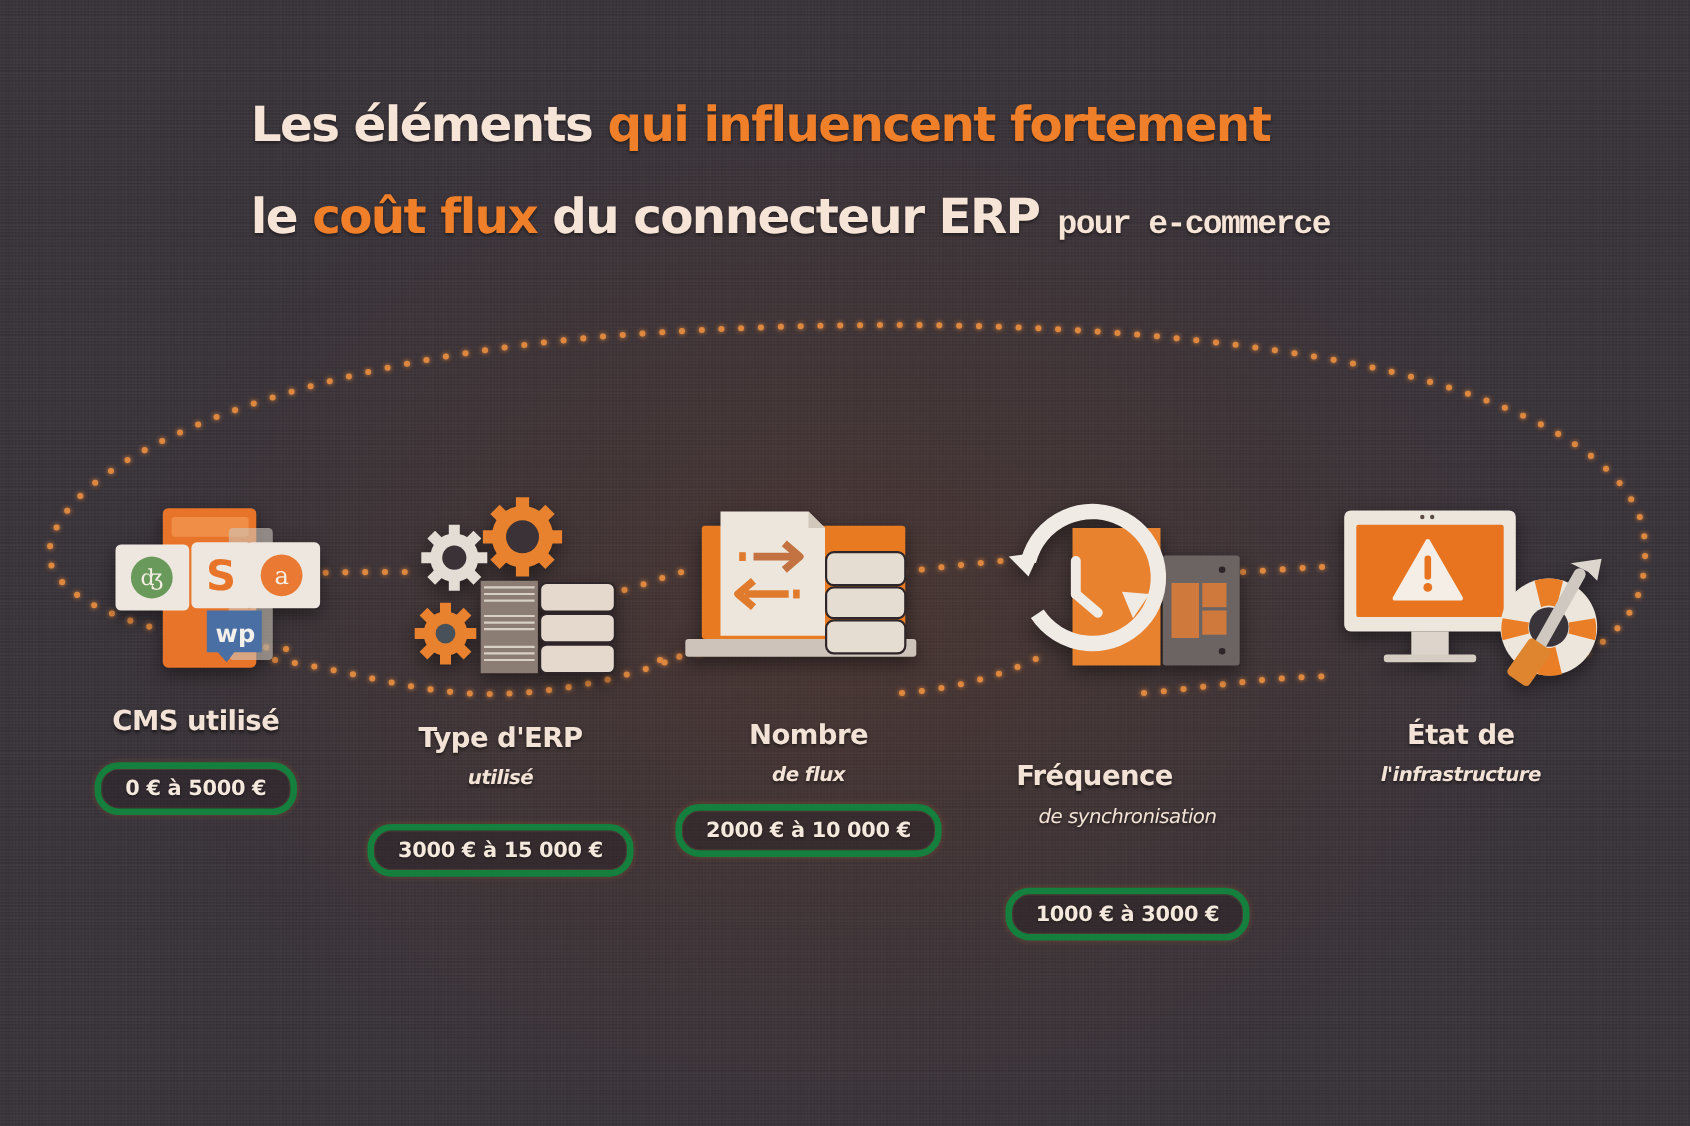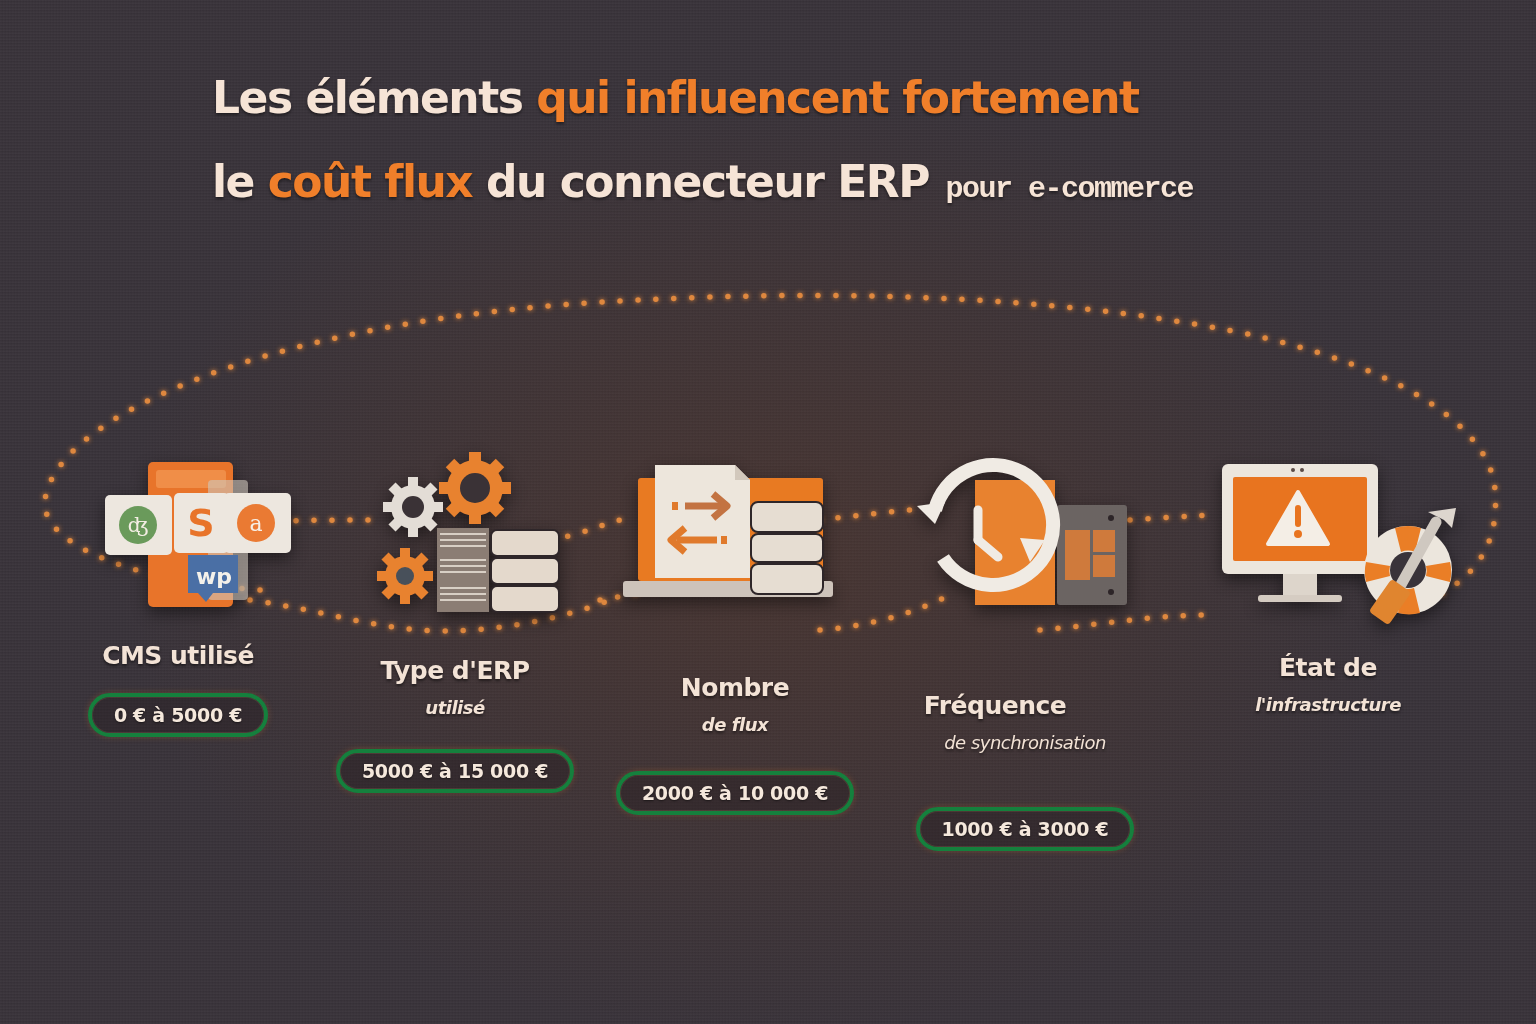--- a/index.html
+++ b/index.html
@@ -17,21 +17,21 @@
         repeating-linear-gradient(0deg, rgba(255,255,255,0.018) 0px, rgba(255,255,255,0.018) 1px, rgba(0,0,0,0.03) 2px, rgba(0,0,0,0.03) 3px),
         repeating-linear-gradient(90deg, rgba(255,255,255,0.012) 0px, rgba(255,255,255,0.012) 1px, rgba(0,0,0,0.02) 2px, rgba(0,0,0,0.02) 3px);
       font-family: "DejaVu Sans", "Liberation Sans", sans-serif;
       color: #f4e6da;
     }
     .title {
       position: absolute;
       left: 212px;
       top: 68px;
       width: 1260px;
-      margin: 0;
+      margin: 16px;
       font-family: "DejaVu Sans", sans-serif;
       font-weight: bold;
       letter-spacing: -1.5px;
       color: #f6e4d6;
       text-shadow: 0 2px 3px rgba(0,0,0,0.45);
     }
     .title .line {
       display: block;
       font-size: 44px;
       line-height: 60px;
@@ -85,21 +85,21 @@
       display: block;
       font-weight: normal;
       font-size: 18px;
       font-style: italic;
     }
     .factor .label .l2.bold { font-weight: bold; }
     .price {
       margin-top: 4px;
       padding: 7px 22px;
       border-radius: 22px;
-      border: 4px solid #15803d;
+      border: 6px solid #15803d;
       box-shadow: inset 0 0 0 1px rgba(255,170,110,0.12), 0 0 6px rgba(240,127,42,0.25);
       background: rgba(40,32,36,0.45);
       font-weight: bold;
       font-size: 19px;
       letter-spacing: -0.3px;
       color: #f5e8dc;
       white-space: nowrap;
       text-shadow: 0 1px 2px rgba(0,0,0,0.5);
     }
     .price .suffix {
@@ -222,25 +222,25 @@
         <rect x="166" y="108" width="68" height="26" rx="6"></rect>
         <rect x="166" y="136" width="68" height="26" rx="6"></rect>
       </g>
     </svg>
   </div>
   <div class="label">
     <span>Type d'ERP</span>
     <span class="l2 bold">utilisé</span>
   </div>
   <div class="price">
-    <span>5000 € à 15 000 €</span>
-  </div>
-</div>
-
-<div class="factor" style="left:585px;gap:20px;">
+    <span>3000 € à 15 000 €</span>
+  </div>
+</div>
+
+<div class="factor" style="left:585px;">
   <div class="icon-wrap">
     <svg width="260" height="175" viewBox="0 0 260 175">
       <rect x="33" y="28" width="185" height="103" rx="3" fill="#e87a22"></rect>
       <rect x="18" y="131" width="210" height="16" rx="3" fill="#cdc3ba"></rect>
       <path d="M 50 15 H 130 L 145 30 V 128 H 50 Z" fill="#ede6dc"></path>
       <path d="M 130 15 V 30 H 145 Z" fill="#d2c8bc"></path>
       <rect x="67" y="52" width="6" height="8" fill="#e07a2c"></rect>
       <line x1="80" y1="56" x2="118" y2="56" stroke="#c37342" stroke-width="7"></line>
       <path d="M 108 44 L 122 56 L 108 68" stroke="#c37342" stroke-width="7" fill="none" stroke-linejoin="round"></path>
       <line x1="72" y1="90" x2="112" y2="90" stroke="#e07a2c" stroke-width="7"></line>

